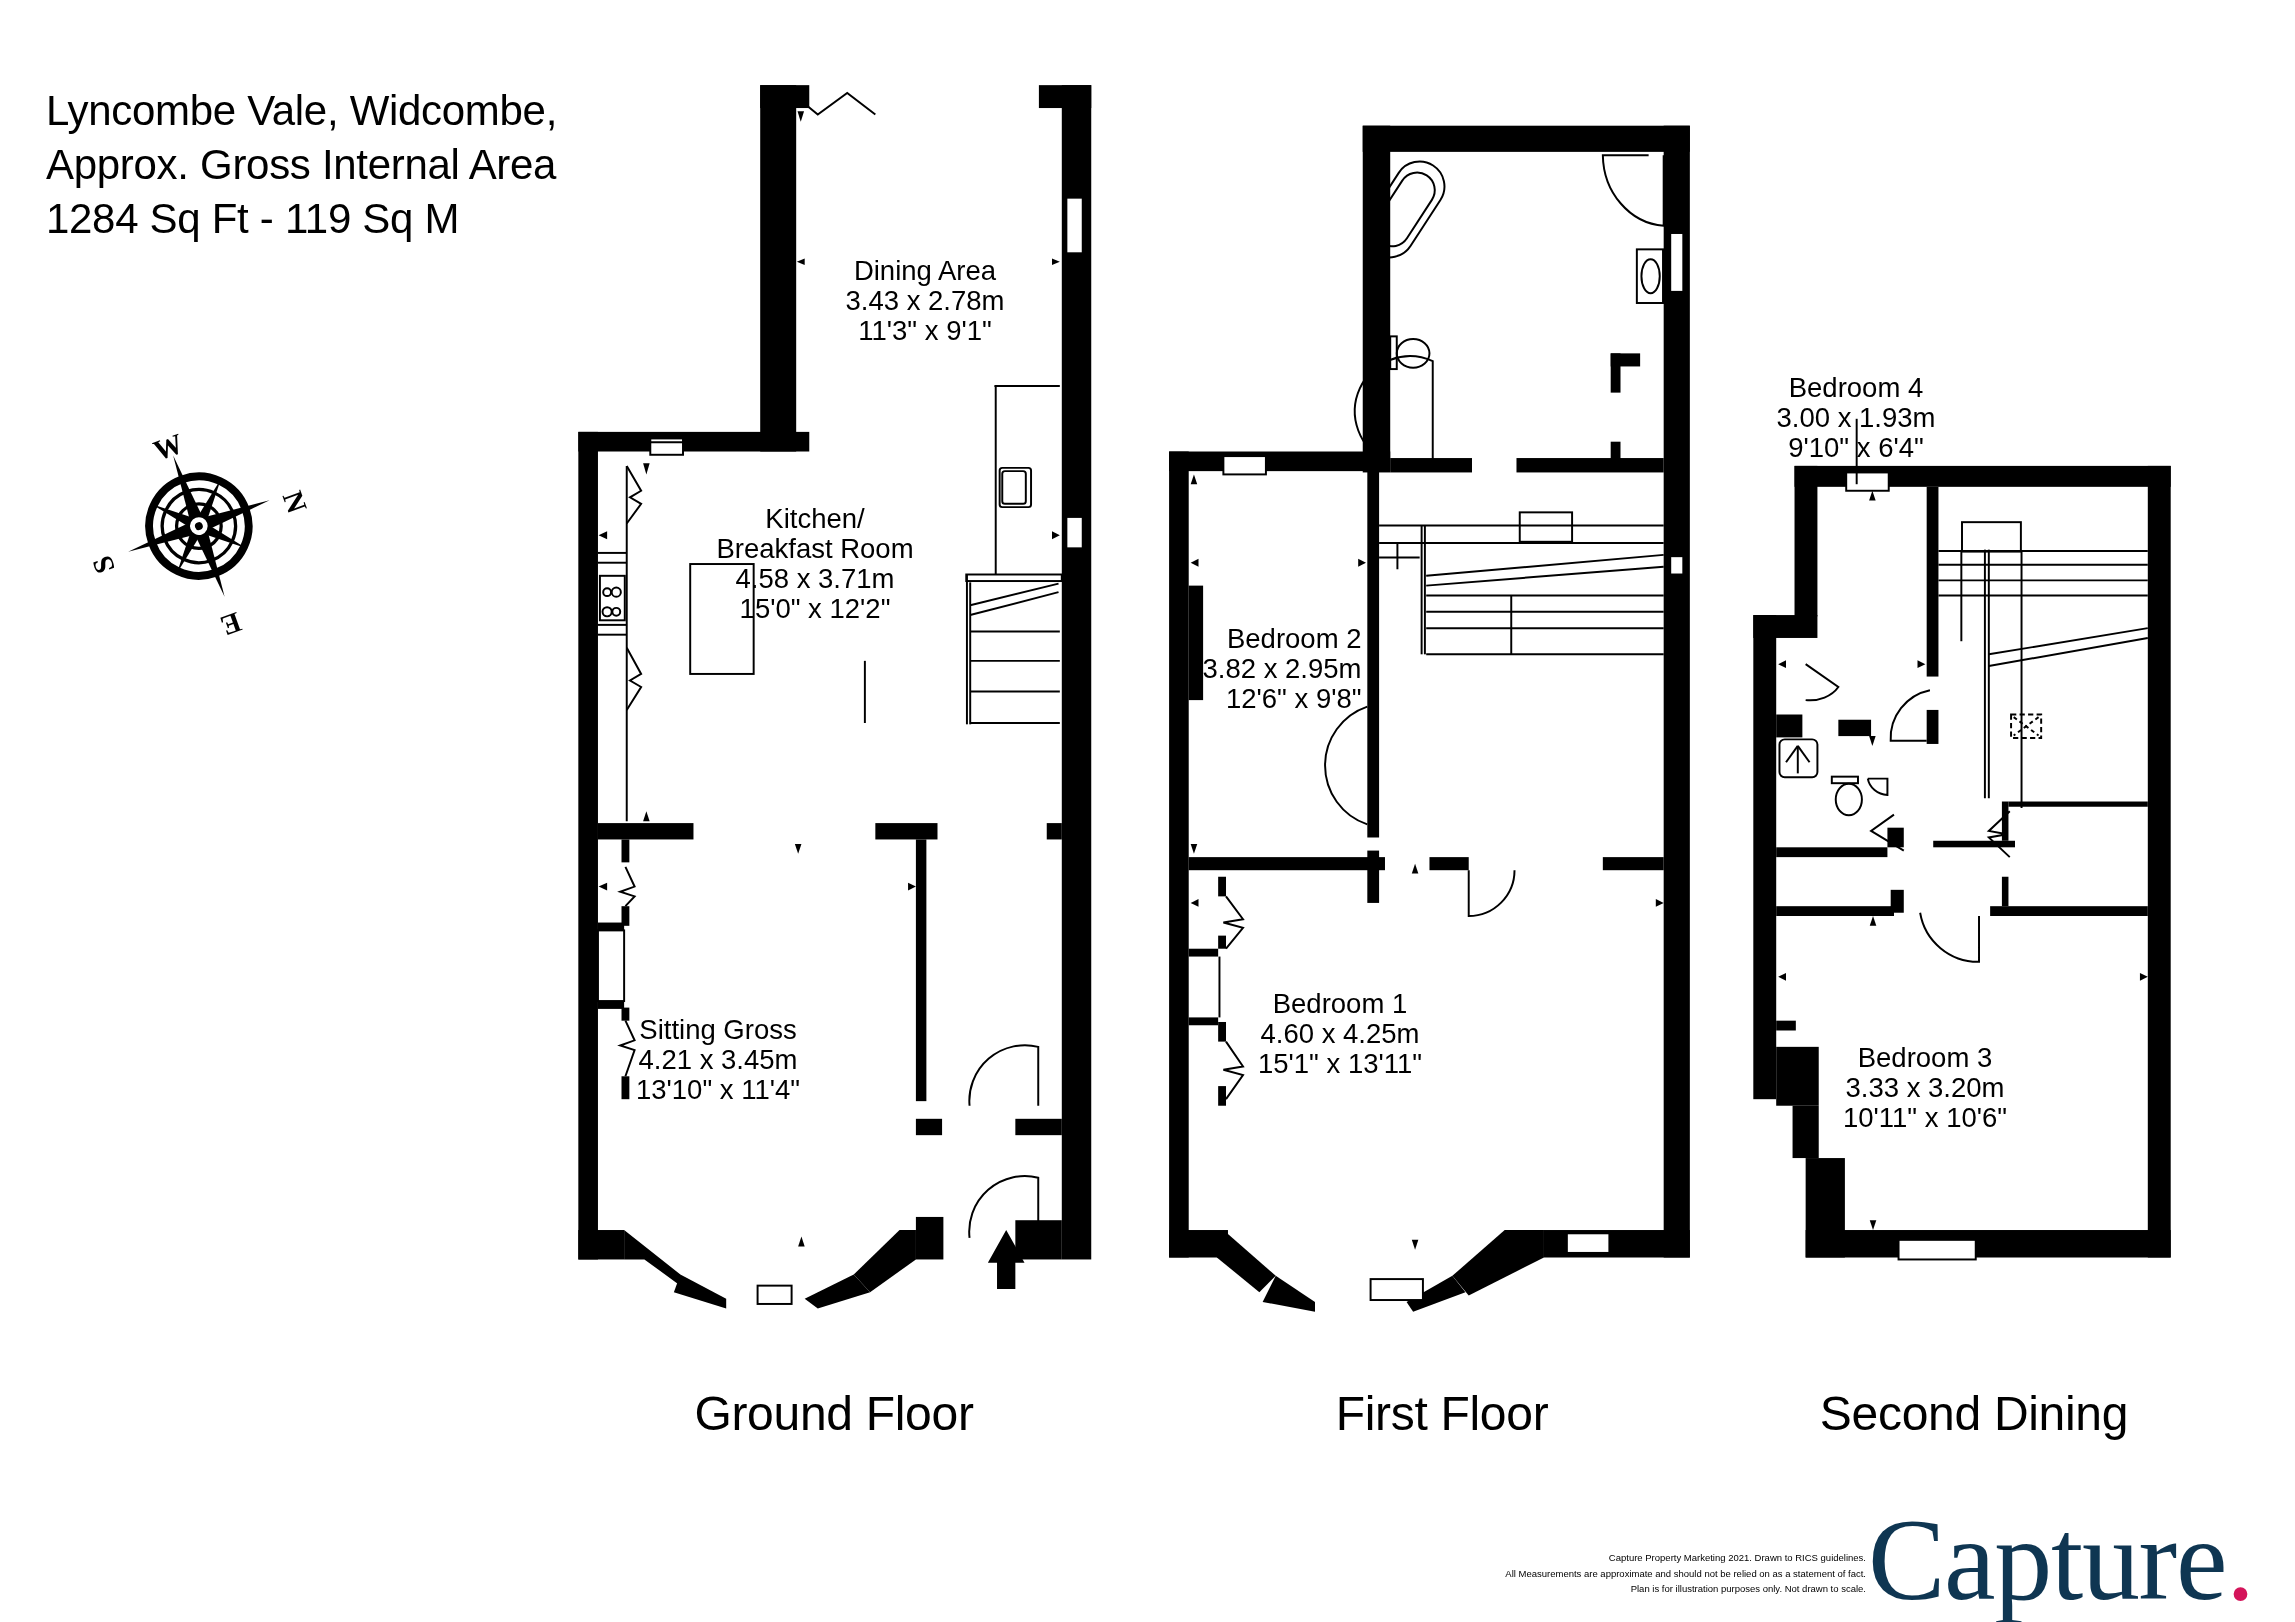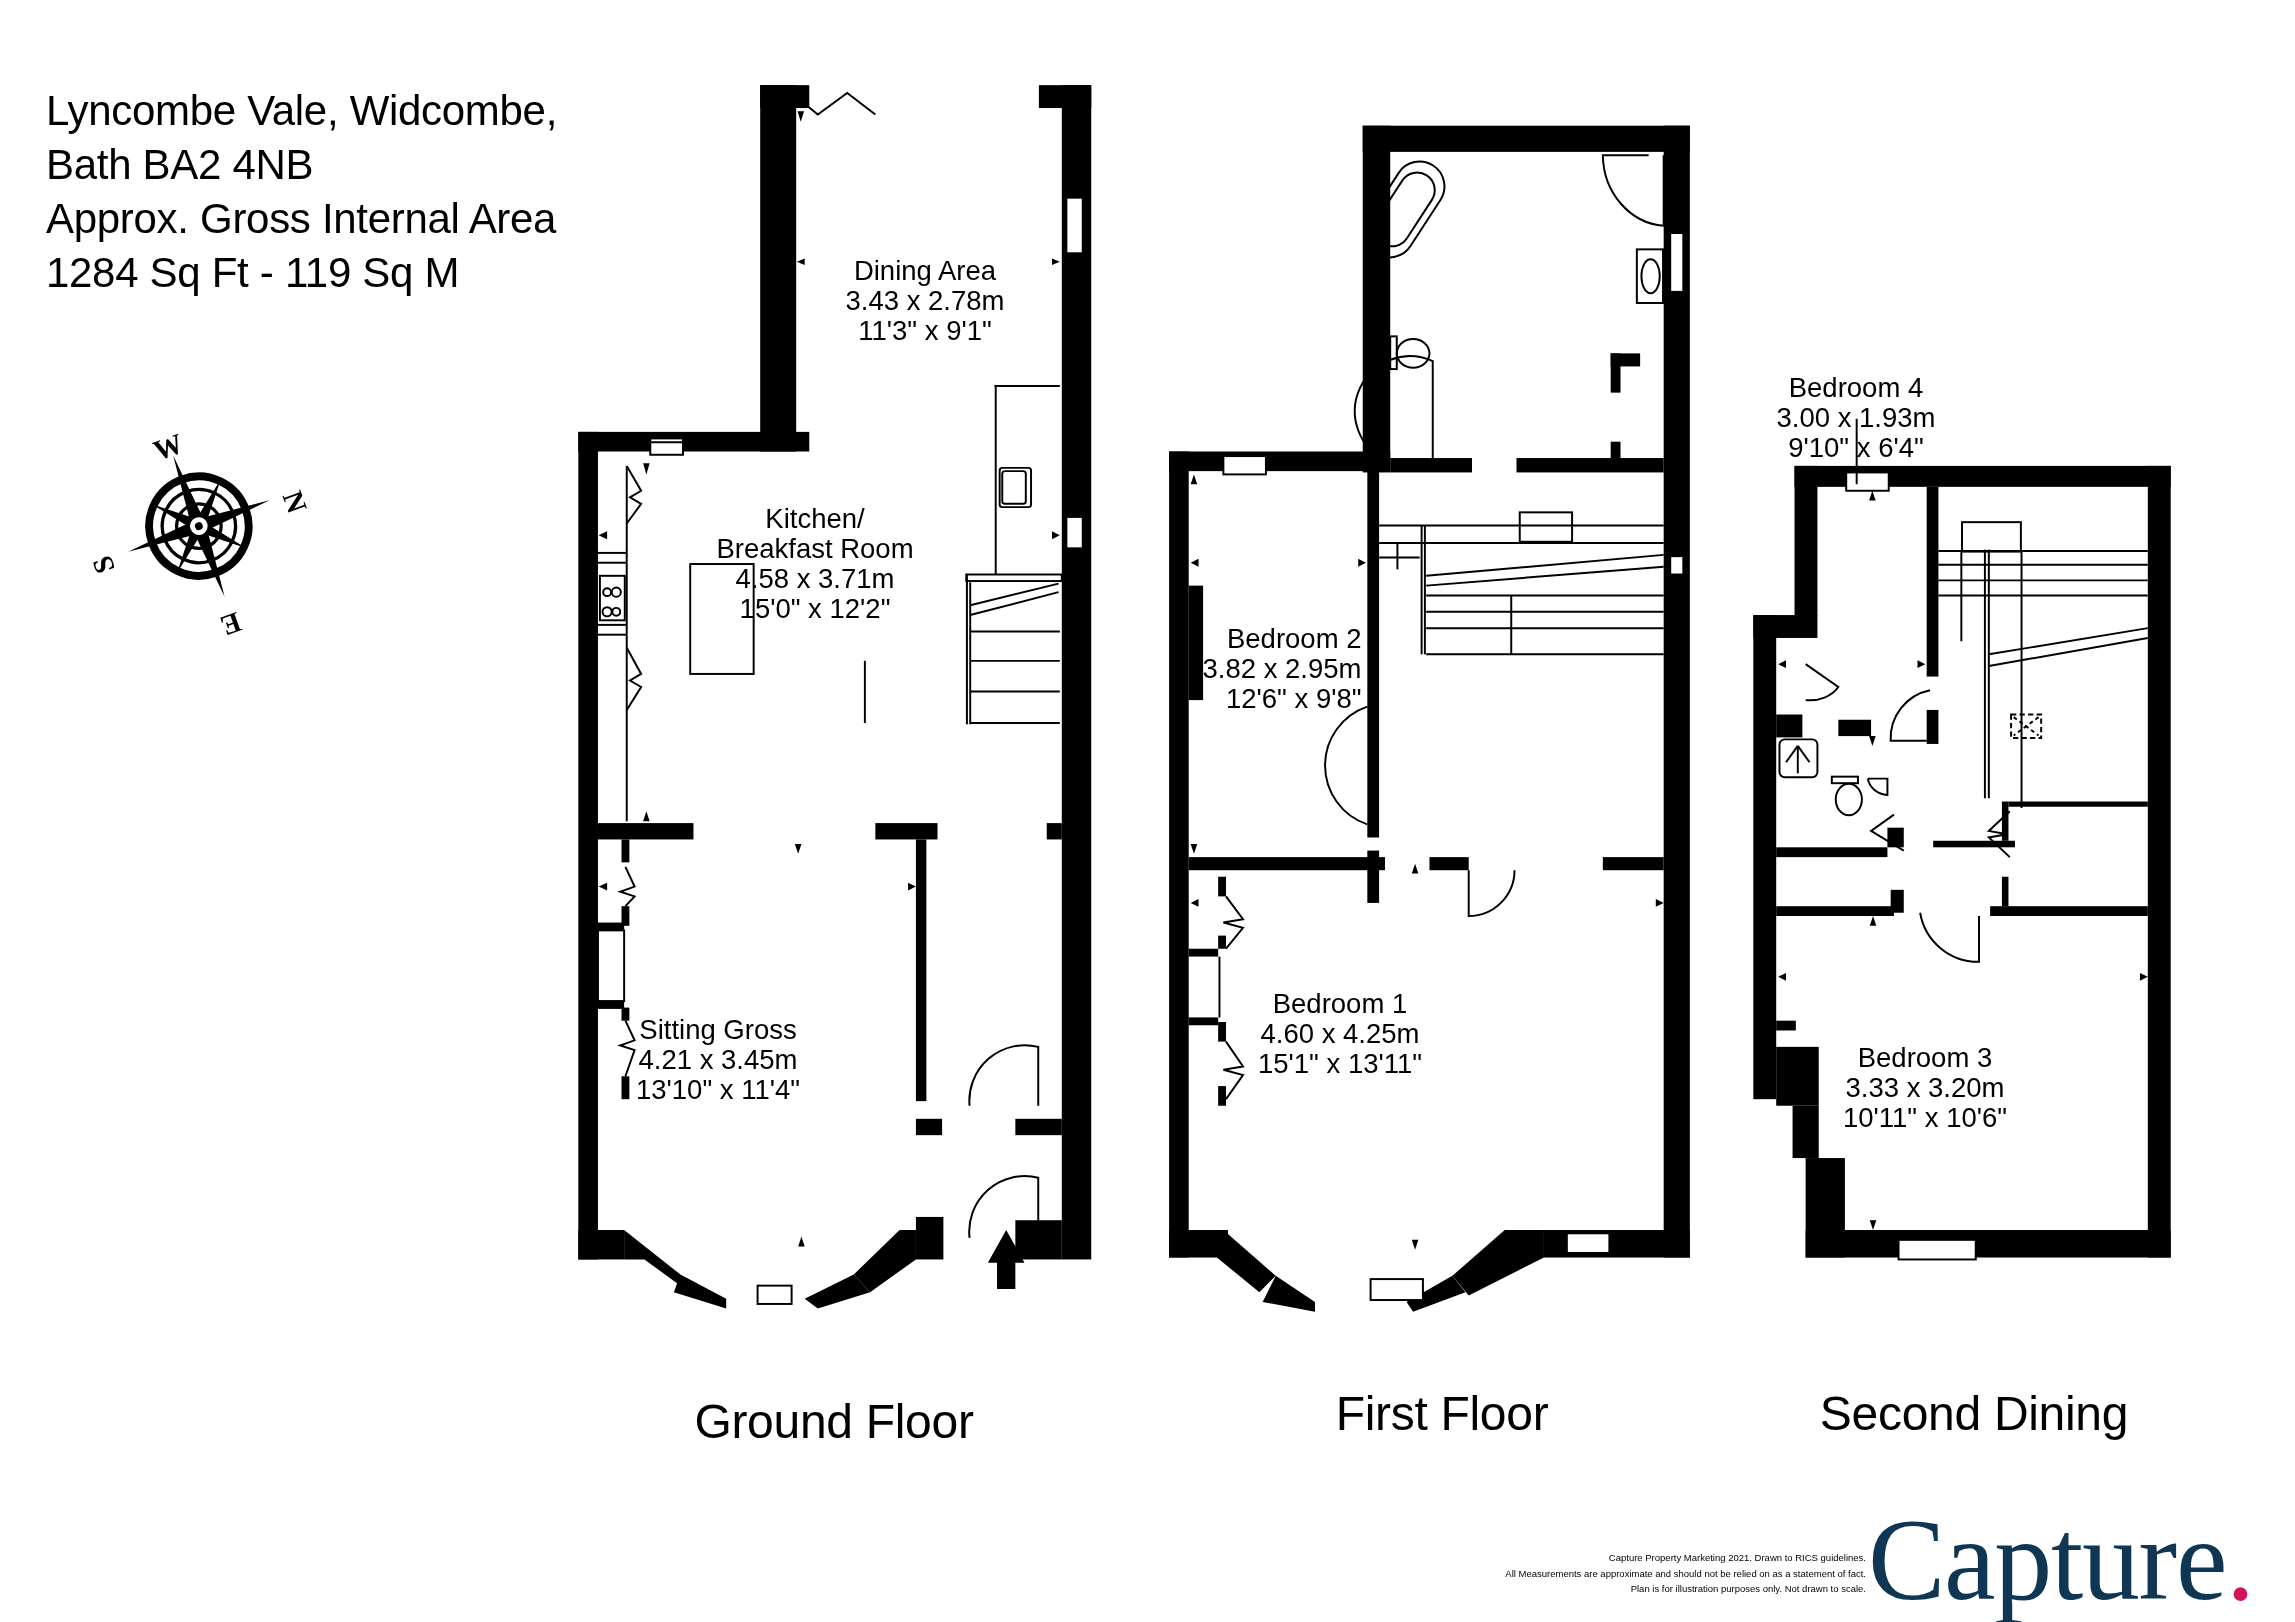--- a/index.html
+++ b/index.html
@@ -17,21 +17,20 @@
                 font-size: 9.5px; line-height: 15.7px; white-space: nowrap; }
   .logo { position: absolute; left: 1868px; top: 1502px; font-family: "Liberation Serif", serif;
           font-size: 116px; color: #0f3652; letter-spacing: -1.3px; line-height: 1; white-space: nowrap; }
   .logo .dot { color: #d4145a; }
 </style>
 </head>
 <body>
 
 <div class="addr">
   <div>Lyncombe Vale, Widcombe,</div>
-  <div>Bath BA2 4NB</div>
   <div>Approx. Gross Internal Area</div>
   <div>1284 Sq Ft  -  119 Sq M</div>
 </div>
 
 <svg class="plan" width="2295" height="1622" viewBox="0 0 3508 2479">
 
   <g transform="translate(304,804) rotate(-20)">
     <circle r="76" fill="none" stroke="#000" stroke-width="12"></circle>
     <circle r="56" fill="none" stroke="#000" stroke-width="5"></circle>
     <circle r="34" fill="none" stroke="#000" stroke-width="5"></circle>
@@ -352,21 +351,21 @@
   <div>Bedroom 4</div>
   <div>3.00 x 1.93m</div>
   <div>9'10" x 6'4"</div>
 </div>
 <div class="room-label" style="left:1925px; top:1019px;">
   <div>Bedroom 3</div>
   <div>3.33 x 3.20m</div>
   <div>10'11" x 10'6"</div>
 </div>
 
-<div class="floor-label" style="left:834px;margin-top:8px;">Ground Floor</div>
+<div class="floor-label" style="left:834px;">Ground Floor</div>
 <div class="floor-label" style="left:1442px;">First Floor</div>
 <div class="floor-label" style="left:1974px;">Second Dining</div>
 
 <div class="disclaimer">
   <div>Capture Property Marketing 2021. Drawn to RICS guidelines.</div>
   <div>All Measurements are approximate and should not be relied on as a statement of fact.</div>
   <div>Plan is for illustration purposes only. Not drawn to scale.</div>
 </div>
 <div class="logo"><span>Capture</span><span class="dot">.</span></div>
 

